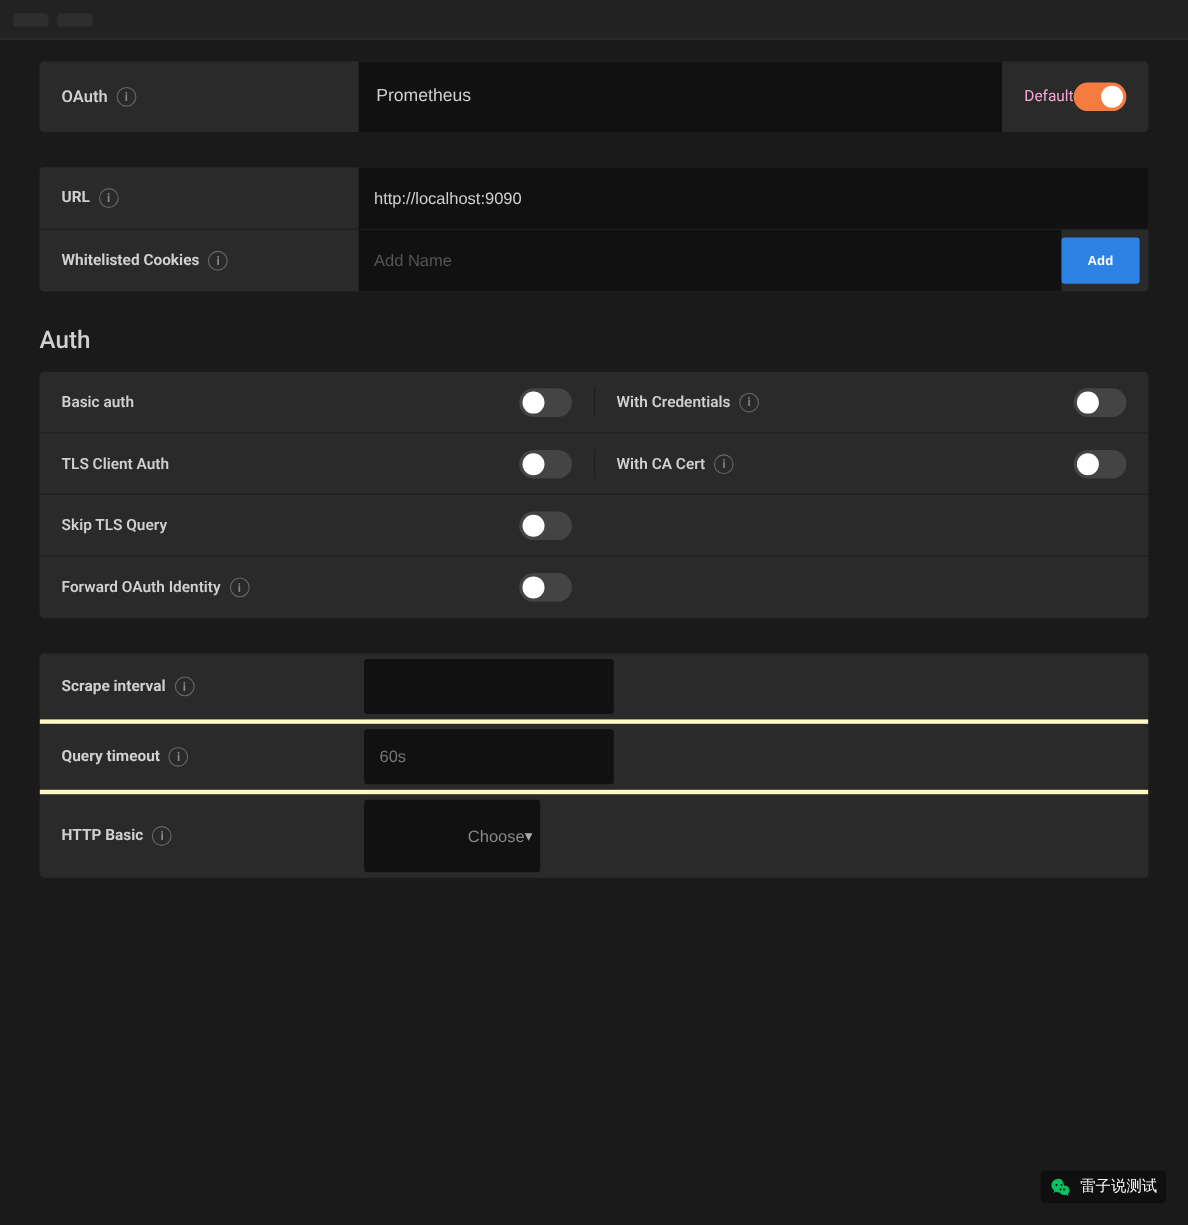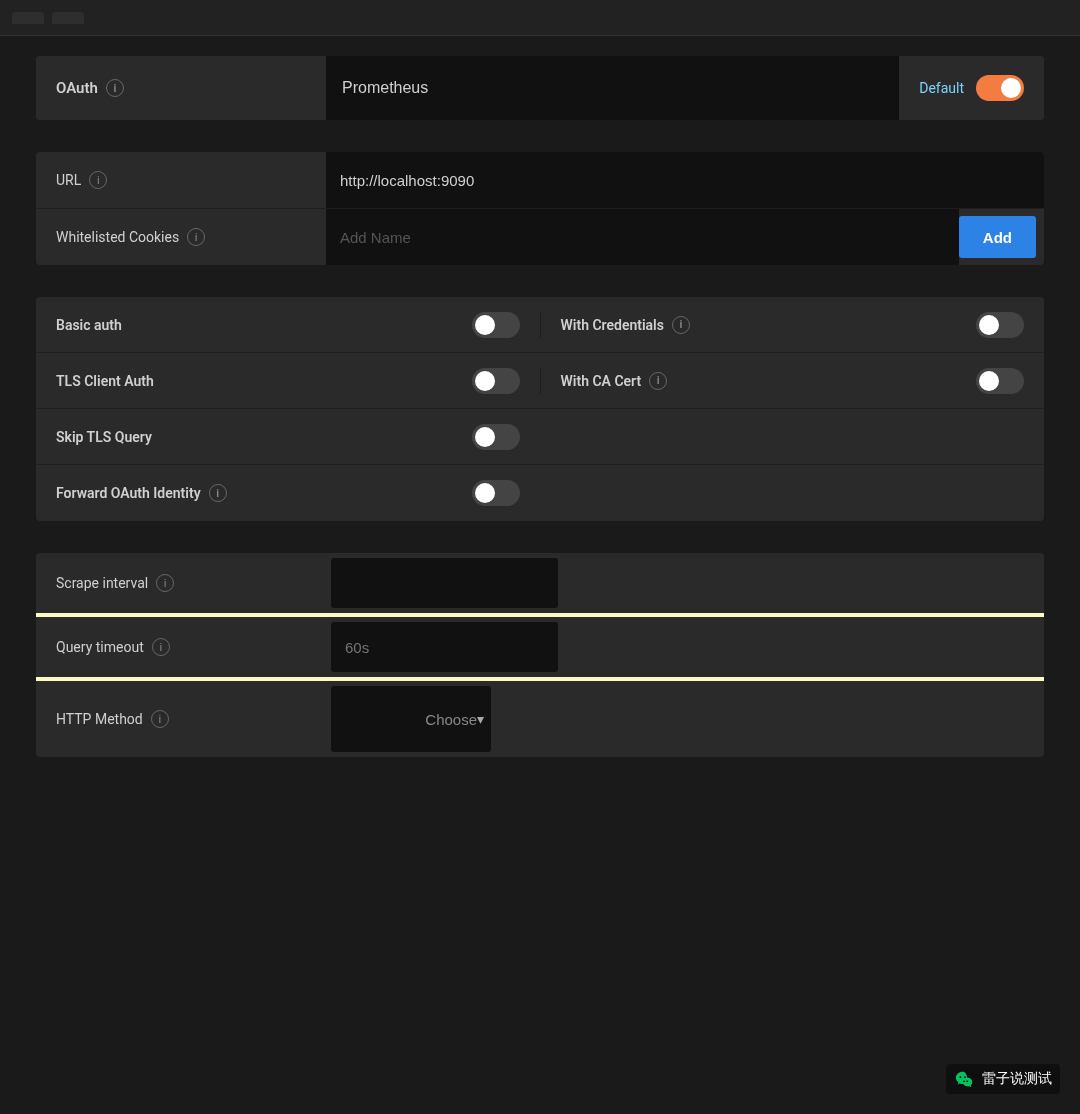--- a/index.html
+++ b/index.html
@@ -66,27 +66,26 @@
       color: #d0d0d0;
       font-size: 16px;
       padding: 0 16px;
       height: 64px;
       outline: none;
     }
 
     .default-cell {
       display: flex;
       align-items: center;
-      gap: 12px;
       padding: 0 20px;
       background: #2a2a2a;
       height: 64px;
       min-width: 130px;
       font-size: 14px;
-      color: #7dd3fc;
+      color: #f9a8d4;
     }
 
     
     .toggle {
       position: relative;
       width: 48px;
       height: 26px;
       border-radius: 13px;
       cursor: pointer;
       flex-shrink: 0;
@@ -140,21 +139,21 @@
     .form-row:last-child {
       border-bottom: none;
     }
 
     .form-label {
       display: flex;
       align-items: center;
       gap: 8px;
       padding: 0 20px;
       min-width: 290px;
-      font-weight: 400;
+      font-weight: 700;
       color: #d0d0d0;
       font-size: 14px;
     }
 
     .form-input {
       flex: 1;
       background: #111;
       border: none;
       color: #d0d0d0;
       font-size: 15px;
@@ -165,21 +164,21 @@
 
     .form-input::placeholder {
       color: #555;
     }
 
     .add-btn {
       background: #2d82e5;
       color: #fff;
       border: none;
       padding: 10px 24px;
-      font-size: 15px;
+      font-size: 12px;
       font-weight: 600;
       border-radius: 3px;
       cursor: pointer;
       margin-right: 8px;
       height: 42px;
     }
 
     
     .auth-grid {
       background: #2a2a2a;
@@ -355,20 +354,21 @@
     <div class="form-row">
       <div class="form-label">
         <span>Whitelisted Cookies</span>
         <span class="info-icon">i</span>
       </div>
       <input class="form-input" type="text" placeholder="Add Name" style="">
       <button class="add-btn">Add</button>
     </div>
   </div>
 
+  <div class="section-heading">Auth</div>
 
   <div class="auth-grid">
 
     <div class="auth-row">
       <div class="auth-cell">
         <span class="auth-label">
           <span>Basic auth</span>
         </span>
         <div class="toggle off"></div>
       </div>
@@ -432,21 +432,21 @@
     <div class="options-row">
       <div class="form-label">
         <span>Query timeout</span>
         <span class="info-icon">i</span>
       </div>
       <input class="options-input" type="text" placeholder="60s" style="">
     </div>
 
     <div class="options-row">
       <div class="form-label">
-        <span>HTTP Method</span>
+        <span>HTTP Basic</span>
         <span class="info-icon">i</span>
       </div>
       <div class="select-wrapper">
         <select class="options-select">
           <option value="">Choose</option>
           <option value="GET">GET</option>
           <option value="POST">POST</option>
         </select>
       </div>
     </div>

